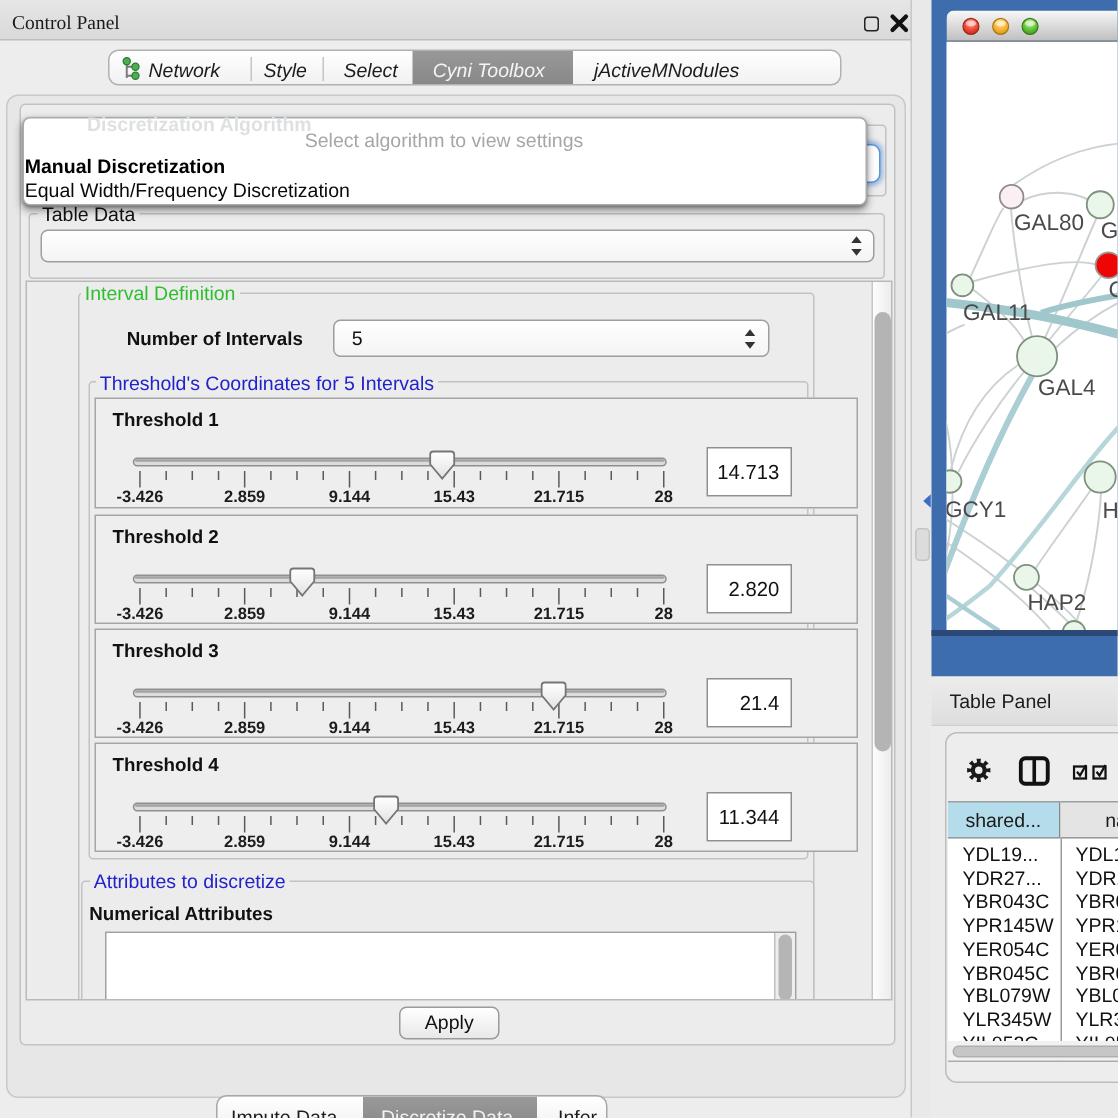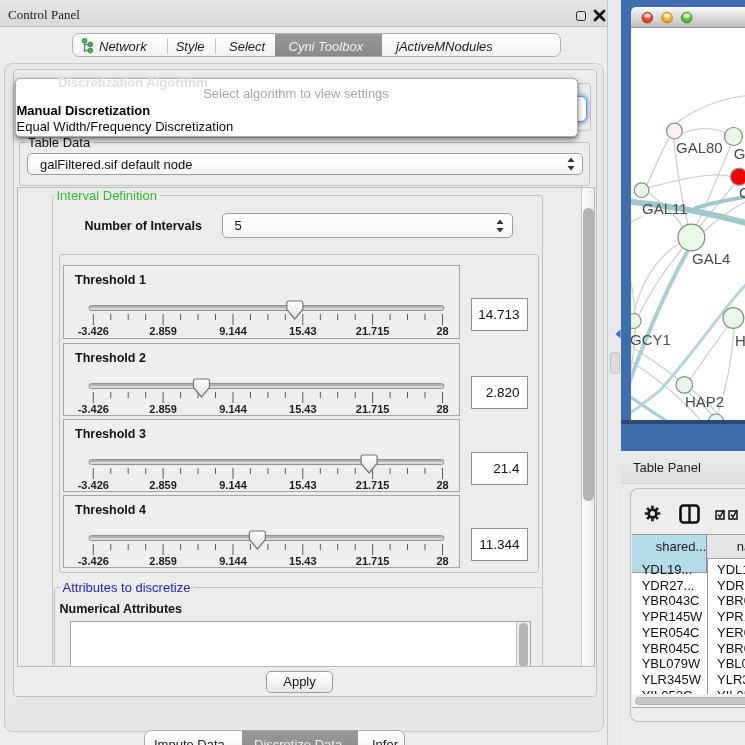--- a/index.html
+++ b/index.html
@@ -1,16 +1,16 @@
 <!DOCTYPE html>
 <html><head><meta charset="utf-8"><style>
 * { margin:0; padding:0; box-sizing:border-box; }
 html,body { width:745px; height:745px; overflow:hidden; font-family:"Liberation Sans", sans-serif; background:#ededed; }
 .abs { position:absolute; }
-.tpanel { position:absolute; left:63px; width:397px; height:73.5px; background:#eeeeee; border:1px solid #a5a5a5; }
+.tpanel { position:absolute; left:63px; width:509px; height:73.5px; background:#eeeeee; border:1px solid #a5a5a5; }
 .tlabel { position:absolute; left:11px; top:7px; font-size:12.5px; font-weight:bold; color:#111; }
 .tval { position:absolute; left:406.5px; top:32px; width:57px; height:33px; background:#fff; border:1px solid #8f8f8f; font-size:13.5px; color:#111; text-align:right; padding-right:7px; line-height:31px; }
 .gbox { position:absolute; border:1px solid #c2c2c2; border-radius:3px; }
 .gtitle { position:absolute; font-size:13px; padding:0 3px; background:#ececec; white-space:nowrap; }
 </style></head>
 <body>
 <svg width="0" height="0" style="position:absolute">
     <defs>
 <linearGradient id="thg" x1="0" y1="0" x2="0" y2="1">
         <stop offset="0" stop-color="#ffffff"></stop>
@@ -45,21 +45,20 @@
 
 <div class="abs" style="left:4px;top:62.5px;width:600px;height:669px;background:#e7e7e7;border:1px solid #c9c9c9;border-radius:8px;"></div>
 <div class="abs" style="left:13px;top:69px;width:584px;height:628px;background:#ececec;border:1px solid #c2c2c2;border-radius:4px;"></div>
 
 <div class="gbox" style="left:21px;top:83px;width:570px;height:48px;"></div>
 <div class="abs" style="left:29px;top:96px;width:558px;height:26px;background:#fff;border:1.5px solid #5d93d8;border-radius:6px;box-shadow:0 0 3px 1.5px rgba(100,150,220,.6);"></div>
 
 <div class="gbox" style="left:19px;top:141.5px;width:571px;height:44px;"></div>
 <div class="gtitle" style="left:25px;top:134.5px;color:#111;">Table Data</div>
 <div class="abs" style="left:27px;top:152.5px;width:556px;height:22.5px;background:linear-gradient(#ffffff,#f4f4f4);border:1px solid #9e9e9e;border-radius:5px;">
-  <div class="abs" style="left:12px;top:3.5px;font-size:13px;color:#111;">galFiltered.sif default node</div>
   <svg class="abs" style="right:5px;top:2.5px" width="12" height="16" viewBox="0 0 12 16">
       <path d="M6 1.5 L9.5 6 L2.5 6 Z" fill="#333"></path>
       <path d="M6 14.5 L9.5 10 L2.5 10 Z" fill="#333"></path>
     </svg>
 </div>
 
 <div class="abs" style="left:16.5px;top:186.5px;width:578.5px;height:480px;background:#ececec;border:1px solid #b9b9b9;overflow:hidden;">
 
   <div class="gbox" style="left:34px;top:7px;width:491px;height:478px;"></div>
   <div class="gtitle" style="left:36px;top:0px;color:#2ebe2e;">Interval Definition</div>
@@ -67,20 +66,21 @@
   <div class="abs" style="left:67px;top:31px;font-size:12.5px;font-weight:bold;color:#111;">Number of Intervals</div>
   <div class="abs" style="left:204px;top:25px;width:291px;height:25px;background:linear-gradient(#ffffff,#f4f4f4);border:1px solid #9e9e9e;border-radius:5px;">
     <div class="abs" style="left:12px;top:4px;font-size:13px;color:#111;">5</div>
     <svg class="abs" style="right:6px;top:4px" width="12" height="16" viewBox="0 0 12 16">
         <path d="M6 1.5 L9.5 6 L2.5 6 Z" fill="#333"></path>
         <path d="M6 14.5 L9.5 10 L2.5 10 Z" fill="#333"></path>
       </svg>
   </div>
 
   <div class="gbox" style="left:41.5px;top:66.5px;width:480px;height:319px;"></div>
+  <div class="gtitle" style="left:46px;top:60px;color:#2222cc;">Threshold's Coordinates for 5 Intervals</div>
 
   <div class="gbox" style="left:36.5px;top:399.5px;width:489px;height:100px;"></div>
   <div class="gtitle" style="left:42px;top:392.5px;color:#2222cc;">Attributes to discretize</div>
   <div class="abs" style="left:42px;top:414px;font-size:12.5px;font-weight:bold;color:#111;">Numerical Attributes</div>
   <div class="abs" style="left:52.5px;top:433px;width:461px;height:47px;background:#fff;border:1px solid #a0a0a0;overflow:hidden;">
     <div class="abs" style="right:0;top:0;width:14px;height:47px;background:#ededed;border-left:1px solid #c0c0c0;"></div>
     <div class="abs" style="right:2px;top:1.5px;width:9.5px;height:44px;background:#b5b5b5;border-radius:5px;"></div>
   </div>
 
   <div class="abs" style="left:563px;top:0;width:15.5px;height:480px;background:linear-gradient(to right,#fdfdfd,#e9e9e9);border-left:1px solid #c6c6c6;"></div>
@@ -351,21 +351,21 @@
   <line x1="10.5" y1="2" x2="10.5" y2="18" stroke="#111" stroke-width="2.4"></line>
 </svg>
 <svg class="abs" style="left:714.5px;top:508.5px" width="31" height="11" viewBox="0 0 31 11">
   <rect x="1" y="2" width="8" height="8" fill="none" stroke="#111" stroke-width="1.5"></rect>
   <path d="M3 5.5 L5 8 L9 1" fill="none" stroke="#111" stroke-width="1.5"></path>
   <rect x="14" y="2" width="8" height="8" fill="none" stroke="#111" stroke-width="1.5"></rect>
   <path d="M16 5.5 L18 8 L22 1" fill="none" stroke="#111" stroke-width="1.5"></path>
 </svg>
 
 <div class="abs" style="left:631.5px;top:533.5px;width:114px;height:173.5px;background:#fff;overflow:hidden;">
-  <div class="abs" style="left:0;top:0;width:75.8px;height:39px;background:#b5dcea;border-top:1px solid #9aa0a0;border-bottom:1px solid #9a9a9a;border-right:1px solid #8a8a8a;text-align:right;font-size:13px;color:#1a1a1a;line-height:24px;">shared...</div>
+  <div class="abs" style="left:0;top:0;width:75.8px;height:25px;background:#b5dcea;border-top:1px solid #9aa0a0;border-bottom:1px solid #9a9a9a;border-right:1px solid #8a8a8a;text-align:center;font-size:13px;color:#1a1a1a;line-height:24px;">shared...</div>
   <div class="abs" style="left:75.8px;top:0;width:39px;height:25px;background:#e4e4e4;border-top:1px solid #9aa0a0;border-bottom:1px solid #9a9a9a;font-size:13px;color:#1a1a1a;line-height:24px;">
       <span style="position:absolute;left:29.5px;">name</span>
     </div>
   <div class="abs" style="left:75.8px;top:25px;width:1px;height:148px;background:#999;"></div>
   <div class="abs" style="left:10.2px;top:28.5px;font-size:13px;line-height:15.7px;color:#111;">YDL19...<br>YDR27...<br>YBR043C<br>YPR145W<br>YER054C<br>YBR045C<br>YBL079W<br>YLR345W<br>YIL052C</div>
   <div class="abs" style="left:85.5px;top:28.5px;font-size:13px;line-height:15.7px;color:#111;">YDL194W<br>YDR277C<br>YBR043C<br>YPR145W<br>YER054C<br>YBR045C<br>YBL079W<br>YLR345W<br>YIL052C</div>
   <div class="abs" style="left:0;top:160px;width:114px;height:13.5px;background:#f1f1f1;"></div>
   <div class="abs" style="left:3.2px;top:163px;width:115px;height:8.5px;background:#c6c6c6;border:1px solid #b0b0b0;border-radius:4.5px;"></div>
 </div>
 <div class="abs" style="left:631.5px;top:706.5px;width:114px;height:1px;background:#aaa;"></div>

